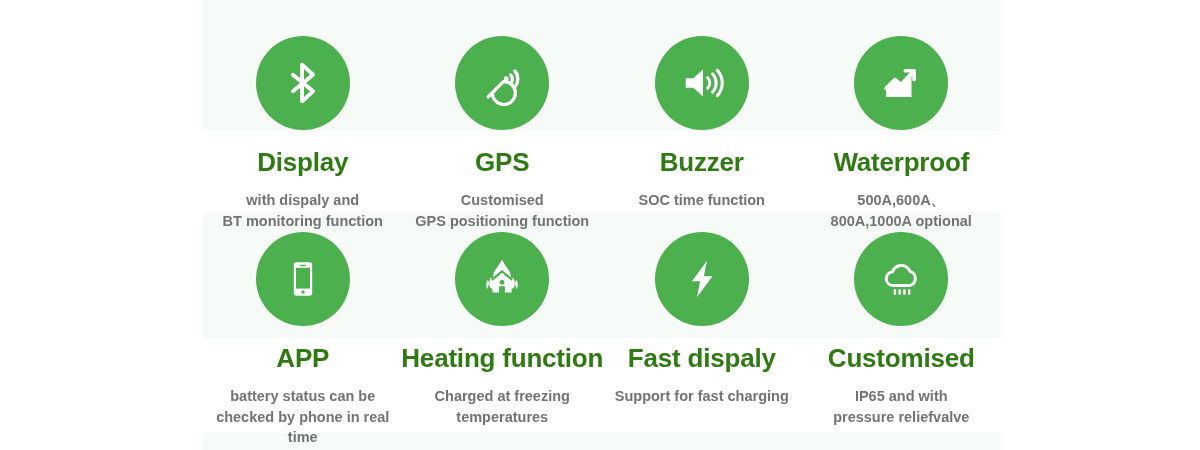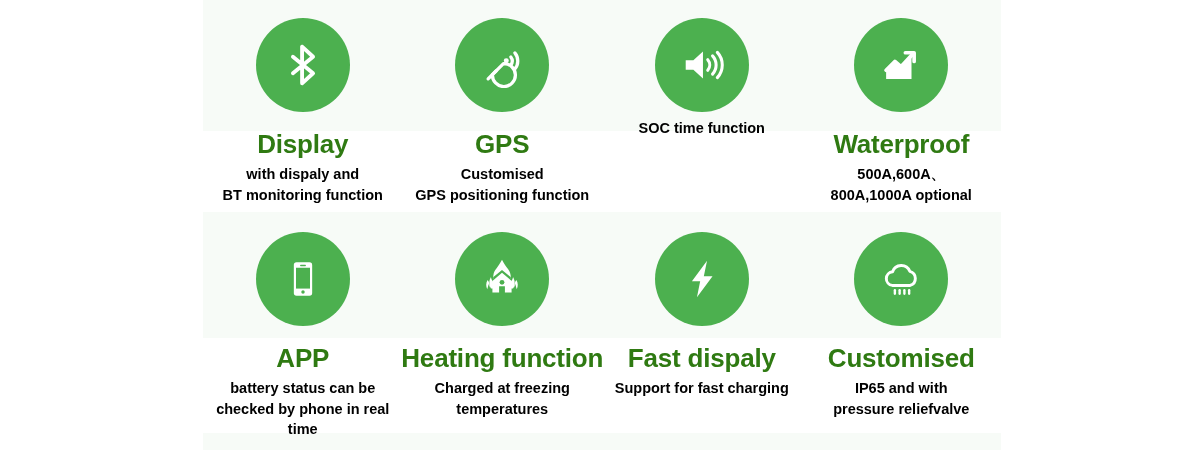--- a/index.html
+++ b/index.html
@@ -38,21 +38,21 @@
     position: relative;
     z-index: 2;
   }
 
   .feature-row {
     display: flex;
     position: absolute;
     left: 203px;
     width: 798px;
   }
-  .feature-row.row-1 { top: 18px; }
+  .feature-row.row-1 { top: 36px; }
   .feature-row.row-2 { top: 232px; }
 
   .feature-item {
     width: 199.5px;
     display: flex;
     flex-direction: column;
     align-items: center;
     text-align: center;
   }
 
@@ -74,24 +74,24 @@
     margin-top: 19px;
     font-size: 26px;
     font-weight: bold;
     color: #2f7a12;
     line-height: 1.05;
     letter-spacing: -0.2px;
     white-space: nowrap;
   }
 
   .feature-desc {
-    margin-top: 6px;
+    margin-top: 14px;
     font-size: 14.5px;
     font-weight: bold;
-    color: #000000;
+    color: #737373;
     line-height: 1.42;
     white-space: pre-line;
   }
 </style>
 </head>
 <body>
 
 <div id="page">
 
   <div class="panel p1"></div>
@@ -140,20 +140,21 @@
             <svg width="46" height="46" viewBox="0 0 48 48" aria-hidden="true">
               <path d="M7 19 L15 19 L25 10 L25 38 L15 29 L7 29 Z" fill="#ffffff"></path>
               <g fill="none" stroke="#ffffff" stroke-width="3.2" stroke-linecap="round">
                 <path d="M30 18.5 A8.5 8.5 0 0 1 30 29.5"></path>
                 <path d="M35 14.5 A14 14 0 0 1 35 33.5"></path>
                 <path d="M40 10.8 A19.5 19.5 0 0 1 40 37.2"></path>
               </g>
             </svg>
           </span>
         </div>
+        <div class="feature-title">Buzzer</div>
         <div class="feature-desc">SOC time function</div>
       </div>
 
       <div class="feature-item">
         <div class="icon-circle">
           <span>
             <svg width="42" height="42" viewBox="0 0 48 48" aria-hidden="true">
               <path d="M7 30 L17 20 L24 26 L36 13 L36 40 L7 40 Z" fill="#ffffff"></path>
               <path d="M7 30 L17 20 L24 26 L38 11" fill="none" stroke="#ffffff" stroke-width="4.4" stroke-linecap="round" stroke-linejoin="round"></path>
               <path d="M29 10 L39 10 L39 20" fill="none" stroke="#ffffff" stroke-width="4.2" stroke-linecap="round" stroke-linejoin="round"></path>

